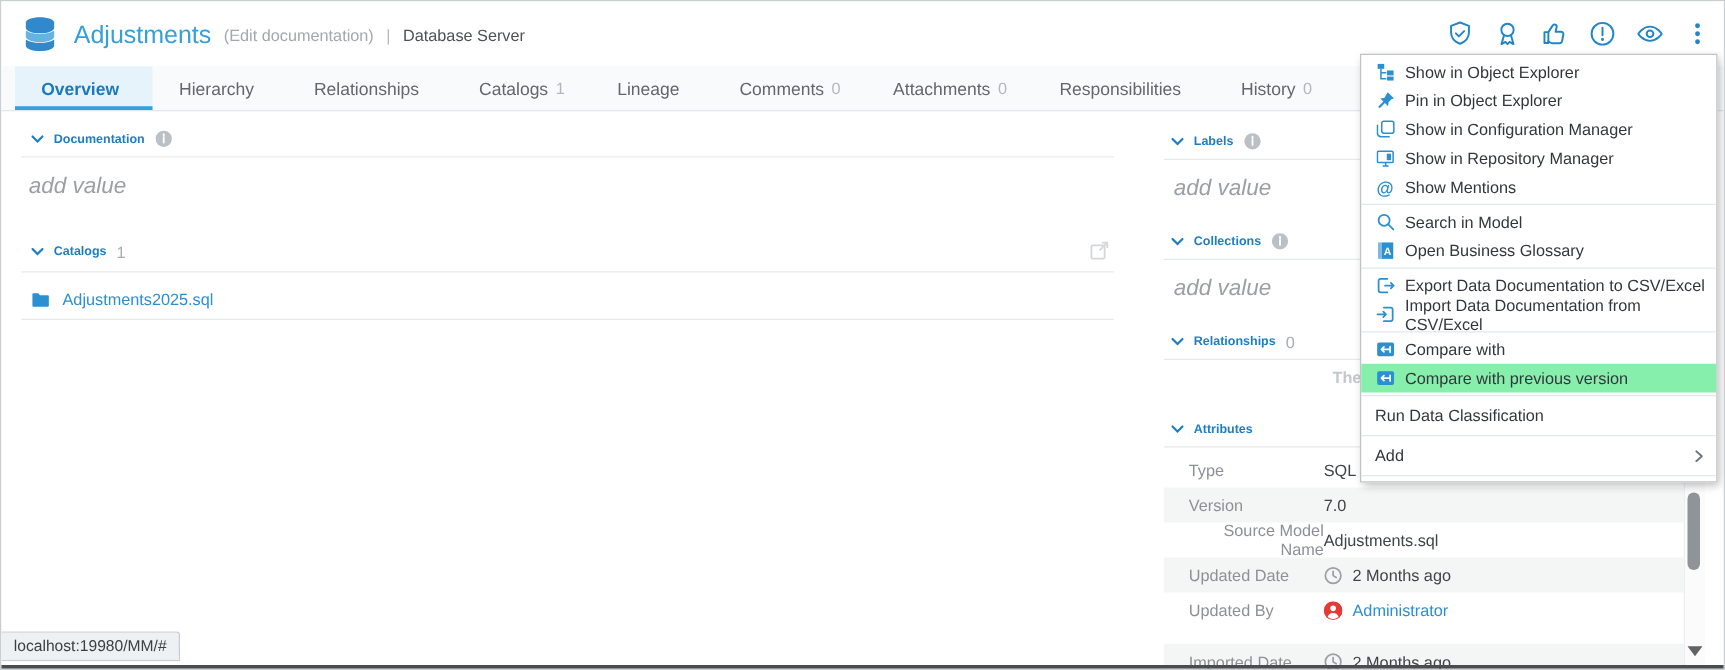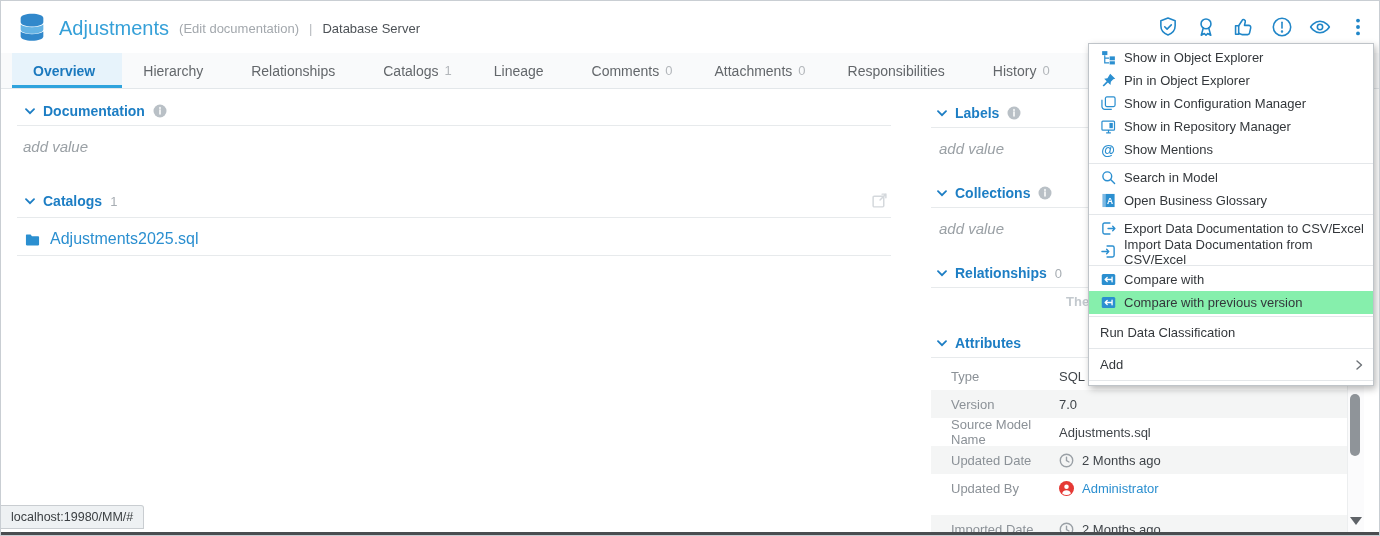--- a/index.html
+++ b/index.html
@@ -20,28 +20,28 @@
   
   .tabbar{position:absolute;left:0;top:52px;right:0;height:36px;background:#f9fafb;
           border-bottom:1px solid #e3e7ea;display:flex;align-items:stretch;padding-left:11px;box-sizing:border-box;}
   .tab{display:flex;align-items:center;padding:0 21px;font-size:14px;color:#63676b;cursor:pointer;position:relative;}
   .tab .count{margin-left:6px;color:#b3b7bb;font-size:13px;}
   .tab.active{background:#e7f3fb;color:#1b79be;font-weight:bold;}
   .tab.active::after{content:"";position:absolute;left:0;right:0;bottom:0;height:3px;background:#2ea3dd;}
   
   .sec-head{position:absolute;display:flex;align-items:center;gap:8px;height:18px;}
   .sec-chevron{display:inline-flex;width:10px;cursor:pointer;}
-  .sec-title{font-size:14px;font-weight:bold;color:#1d7ec4;}
+  .sec-title{font-size:10px;font-weight:bold;color:#1d7ec4;}
   .sec-count{font-size:13px;color:#a7adb3;}
   .sec-info{display:inline-flex;width:14px;height:14px;}
   .sec-line{position:absolute;height:1px;background:#e7eaec;}
-  .add-value{position:absolute;font-size:15px;font-style:italic;color:#9aa0a5;cursor:text;}
+  .add-value{position:absolute;font-size:18px;font-style:italic;color:#9aa0a5;cursor:text;}
   
   .cat-row{position:absolute;left:16px;width:874px;top:222px;height:32px;display:flex;align-items:center;gap:10px;padding-left:8px;box-sizing:border-box;}
-  .cat-link{font-size:16px;color:#2b8fd0;cursor:pointer;}
+  .cat-link{font-size:13px;color:#2b8fd0;cursor:pointer;}
   .ext-ico{position:absolute;left:870px;top:191px;width:17px;height:17px;cursor:pointer;}
   
   .rel-empty{position:absolute;left:1065px;top:293px;width:330px;font-size:13px;font-weight:bold;color:#c3c9ce;white-space:nowrap;overflow:hidden;}
   
   .attr-row{position:absolute;left:930px;width:416px;height:28px;display:flex;align-items:center;box-sizing:border-box;font-size:13px;}
   .attr-row.alt{background:#f4f5f5;}
   .attr-label{width:128px;padding-left:20px;color:#8b9197;box-sizing:border-box;flex:none;}
   .attr-val{color:#3f4449;display:flex;align-items:center;gap:8px;}
   .attr-val .link{color:#2b8fd0;cursor:pointer;}
   .row-ico{display:inline-flex;width:15px;height:15px;}
@@ -269,21 +269,21 @@
     <span class="attr-val">
         <span>SQL Server</span>
       </span>
   </div>
   <div class="attr-row alt" style="top:389px;">
     <span class="attr-label">Version</span>
     <span class="attr-val">
         <span>7.0</span>
       </span>
   </div>
-  <div class="attr-row" style="top:417px;">
+  <div class="attr-row" style="top:417px;text-align:right;">
     <span class="attr-label">Source Model Name</span>
     <span class="attr-val">
         <span>Adjustments.sql</span>
       </span>
   </div>
   <div class="attr-row alt" style="top:445px;">
     <span class="attr-label">Updated Date</span>
     <span class="attr-val">
       <span class="row-ico">
           <svg viewBox="0 0 14 14" width="15" height="15" fill="none" stroke="#9aa0a6" stroke-width="1.3" stroke-linecap="round">

